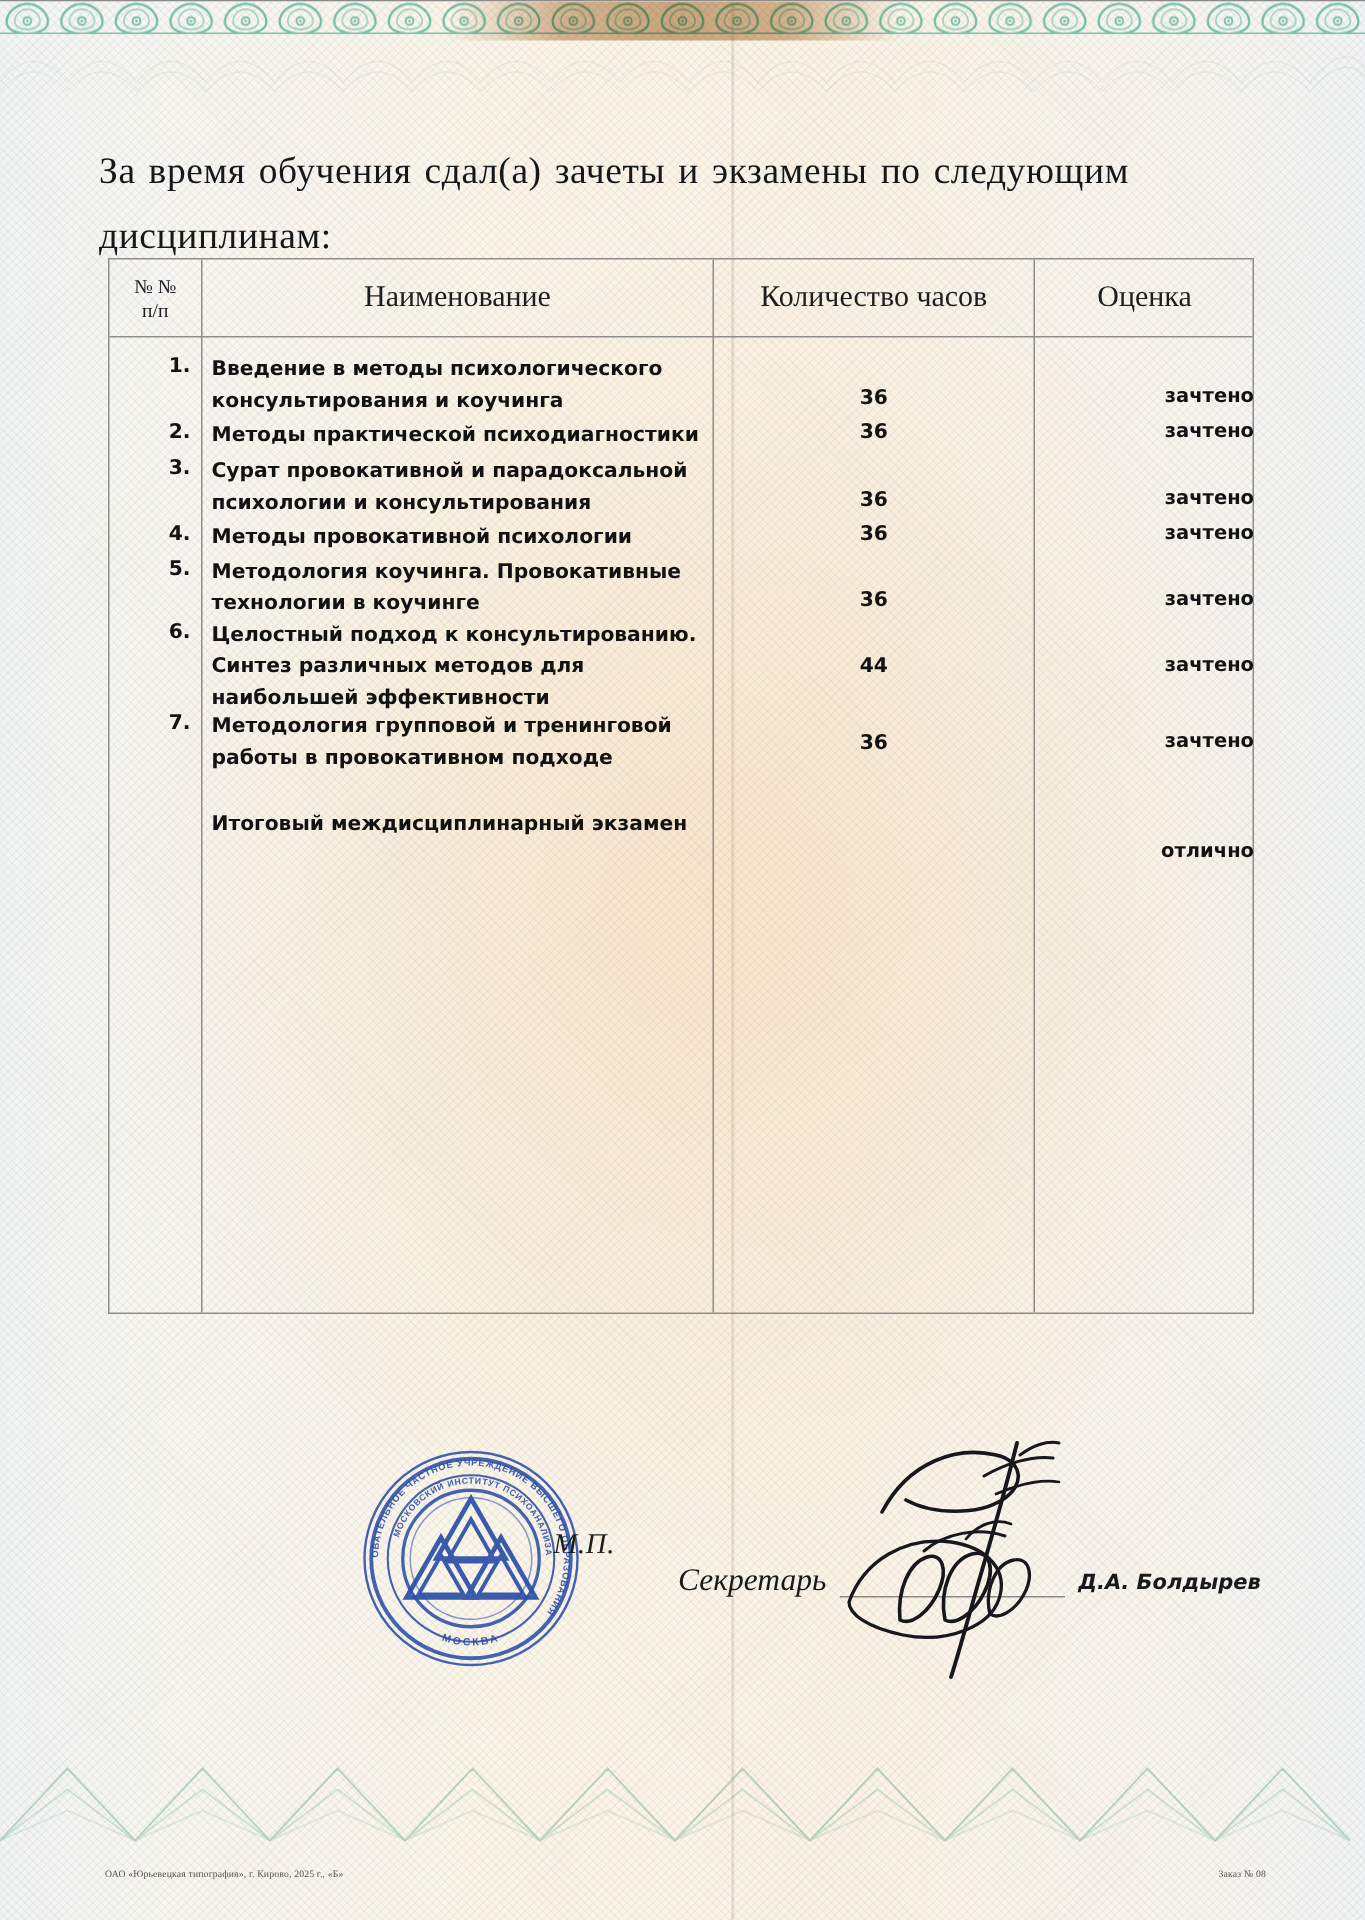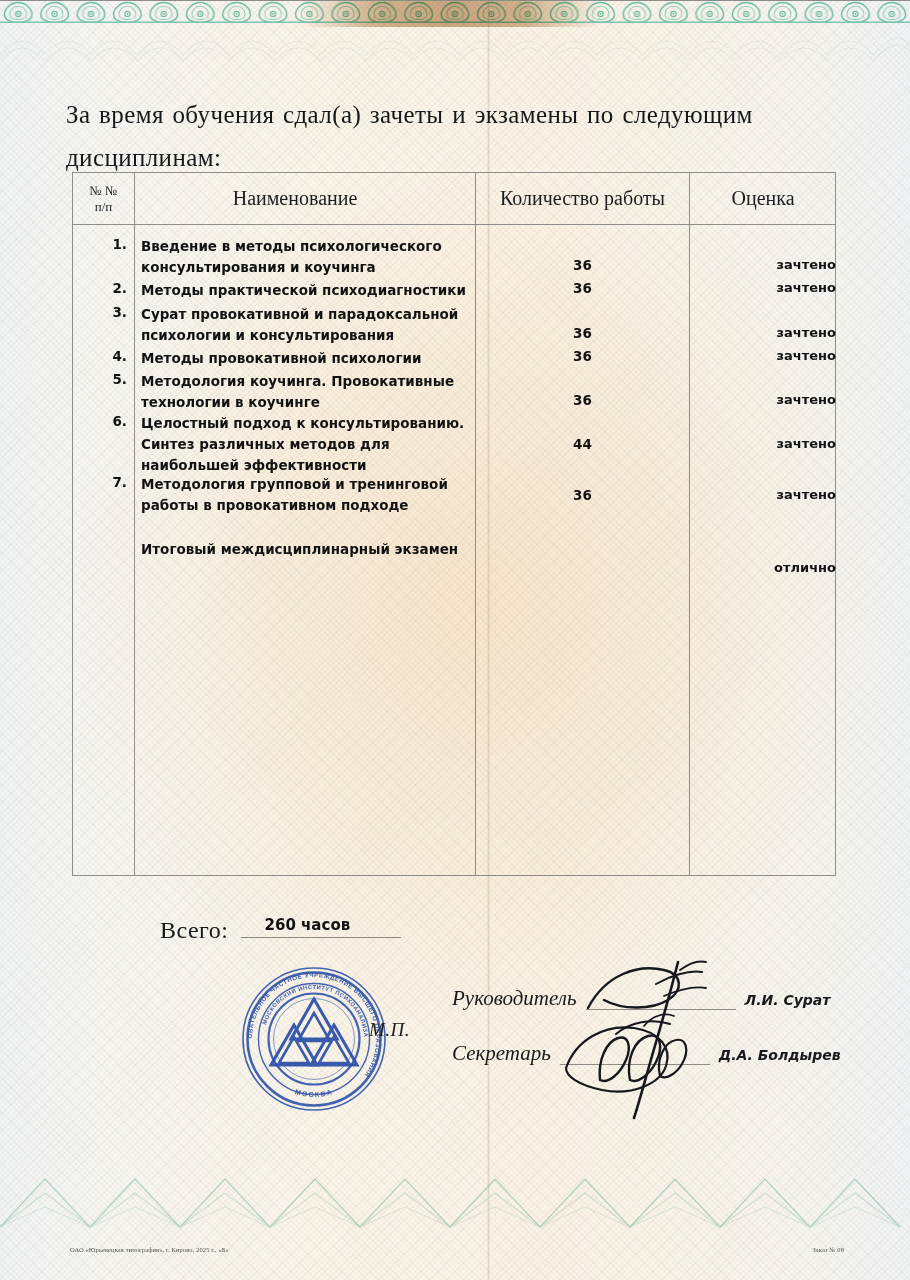--- a/index.html
+++ b/index.html
@@ -157,21 +157,21 @@
     height: 51px;
     display: flex;
     align-items: center;
     justify-content: center;
     font-size: 20px;
     color: #1b1d1f;
     text-align: center;
     box-sizing: border-box;
   }
   .th-num   { left: 0;     width: 61px;  font-size: 13px; line-height: 16px; }
-  .th-name  { left: 52px;  width: 340px; font-family: Liberation Serif, serif; }
+  .th-name  { left: 62px;  width: 340px; font-family: Liberation Serif, serif; }
   .th-hours { left: 403px; width: 213px; }
   .th-grade { left: 617px; width: 146px; }
   .th-num .nn { display: block; }
 
   
   .row {
     position: absolute;
     left: 0;
     right: 0;
     font-family: "DejaVu Sans", "Liberation Sans", sans-serif;
@@ -385,21 +385,21 @@
     <div class="tbl-vline v3"></div>
     <div class="tbl-hline"></div>
 
     <div class="th th-num">
       <div>
         <span class="nn">№ №</span>
         <span class="nn">п/п</span>
       </div>
     </div>
     <div class="th th-name">Наименование</div>
-    <div class="th th-hours">Количество работы</div>
+    <div class="th th-hours">Количество часов</div>
     <div class="th th-grade">Оценка</div>
 
     <div class="row" style="top:63px;">
       <div class="cell-idx">1.</div>
       <div class="cell-name">Введение в методы психологического консультирования и коучинга</div>
       <div class="cell-hours" style="top:21px;">36</div>
       <div class="cell-grade" style="top:21px;">зачтено</div>
     </div>
 
     <div class="row" style="top:107px;">
@@ -445,26 +445,20 @@
     </div>
 
     <div class="row" style="top:366px;">
       <div class="cell-idx"></div>
       <div class="cell-name">Итоговый междисциплинарный экзамен</div>
       <div class="cell-hours"></div>
       <div class="cell-grade" style="top:21px;">отлично</div>
     </div>
   </div>
 
-  <div class="total-block">
-    <span class="total-label">Всего:</span>
-    <span class="total-rule">
-      <span class="total-value">260 часов</span>
-    </span>
-  </div>
 
   <svg class="seal" viewBox="0 0 152 152">
     <defs>
       <path id="sealOuterArc" d="M76 76 m-62 0 a62 62 0 1 1 124 0 a62 62 0 1 1 -124 0"></path>
       <path id="sealInnerArc" d="M76 76 m-50 0 a50 50 0 1 1 100 0 a50 50 0 1 1 -100 0"></path>
       <path id="sealCityArc" d="M76 76 m-58 0 a58 58 0 1 0 116 0"></path>
     </defs>
     <g stroke="#2a4fa8" fill="none" opacity="0.88">
       <circle cx="76" cy="76" r="71" stroke-width="1.6"></circle>
       <circle cx="76" cy="76" r="66.5" stroke-width="2.6"></circle>
@@ -492,25 +486,20 @@
       <path d="M96 62 L73 102 L119 102 Z"></path>
       <path d="M96 74 L81 100 L111 100 Z" stroke-width="2.6"></path>
     </g>
     <g stroke="#2a4fa8" fill="none" stroke-width="1" opacity="0.55">
       <circle cx="76" cy="76" r="40.5"></circle>
     </g>
   </svg>
 
   <div class="mp-mark">М.П.</div>
 
-  <div class="sig-row r1">
-    <span class="sig-title">Руководитель</span>
-    <span class="sig-rule"></span>
-    <span class="sig-name">Л.И. Сурат</span>
-  </div>
   <div class="sig-row r2">
     <span class="sig-title">Секретарь</span>
     <span class="sig-rule"></span>
     <span class="sig-name">Д.А. Болдырев</span>
   </div>
 
   <svg class="signature-ink" viewBox="0 0 280 165">
     <g fill="none" stroke="#16181c" stroke-linecap="round" stroke-linejoin="round">
 
       <path d="M28 52 C46 18 78 8 104 14 C122 18 124 34 108 44

